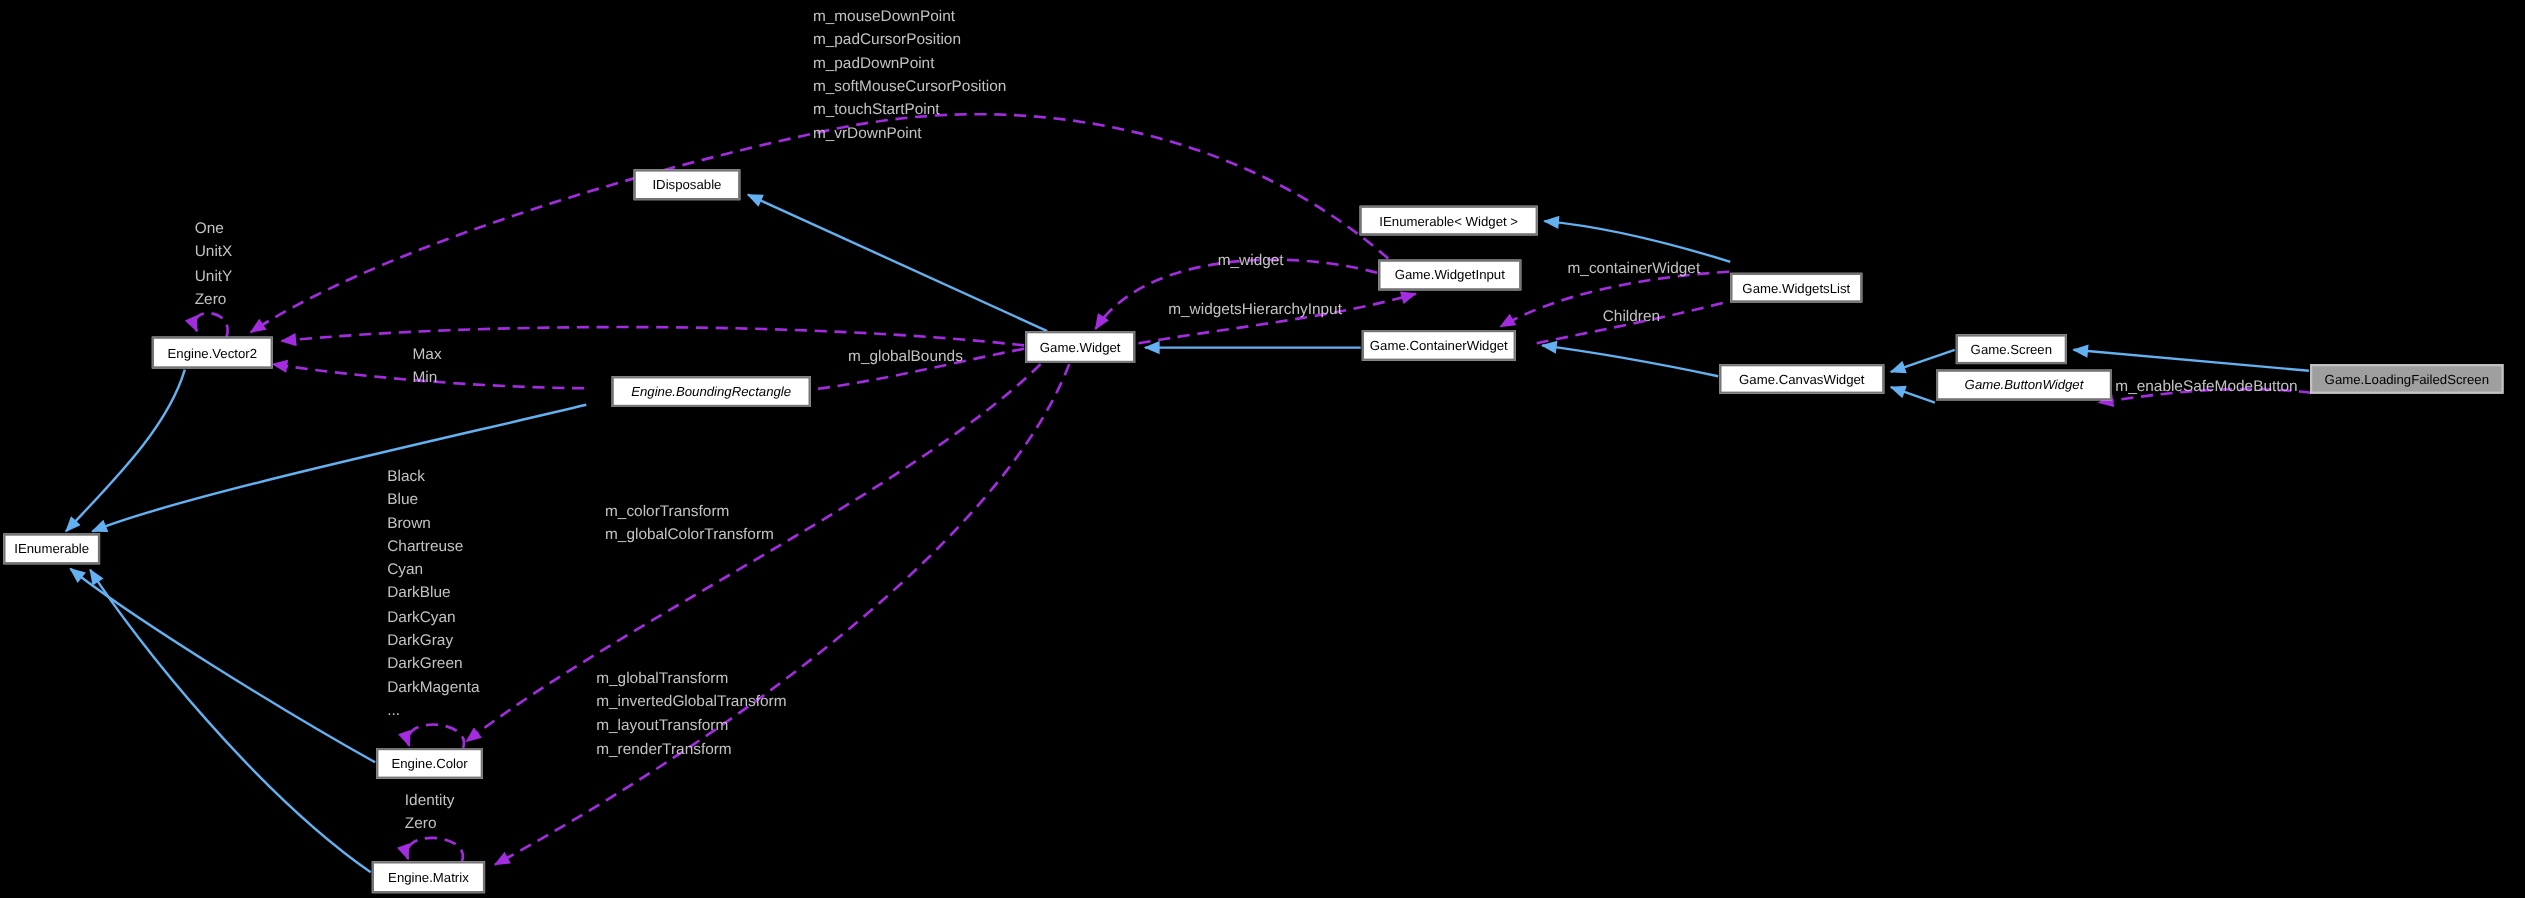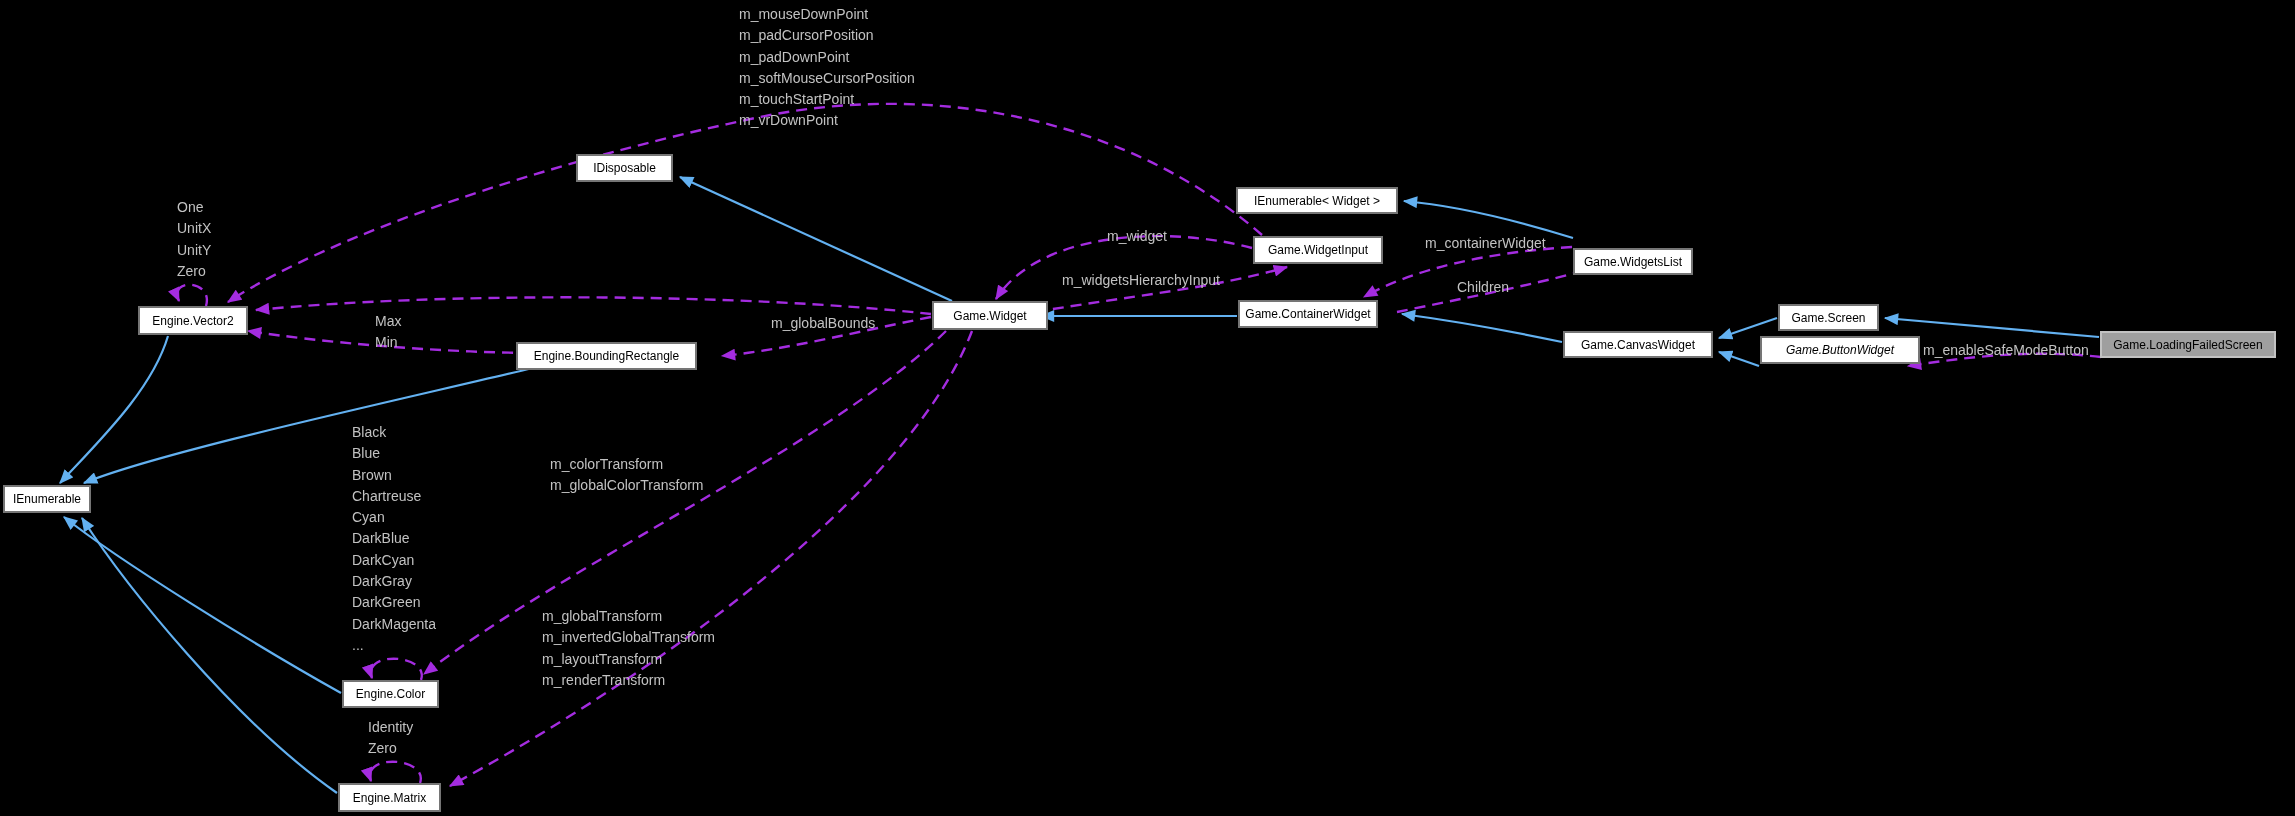--- a/index.html
+++ b/index.html
@@ -60,25 +60,25 @@
     <path class="edge-dashed" d="M 1397 312 C 1465 298 1550 282 1614 262" marker-end="url(#arr-dashed)"></path>
     <path class="edge-dashed" d="M 2101 357 C 2030 349 1968 357 1908 366" marker-end="url(#arr-dashed)"></path>
     <path class="edge-dashed" d="M 946 331 C 830 445 565 565 424 674" marker-end="url(#arr-dashed)"></path>
     <path class="edge-dashed" d="M 972 331 C 915 480 690 655 450 786" marker-end="url(#arr-dashed)"></path>
     <path class="edge-dashed" d="M 421 680 C 430 654 362 650 372 678" marker-end="url(#arr-dashed)"></path>
     <path class="edge-dashed" d="M 420 783 C 429 757 361 753 371 781" marker-end="url(#arr-dashed)"></path>
   </svg>
 
   <div class="node" style="left:576px;top:154px;width:97px;height:28px;">IDisposable</div>
   <div class="node" style="left:138px;top:306px;width:110px;height:29px;">Engine.Vector2</div>
-  <div class="node" style="left:516px;top:342px;width:181px;height:28px;">Engine.BoundingRectangle</div>
+  <div class="node" style="left:556px;top:342px;width:181px;height:28px;font-style:italic;">Engine.BoundingRectangle</div>
   <div class="node" style="left:3px;top:485px;width:88px;height:28px;">IEnumerable</div>
   <div class="node" style="left:342px;top:680px;width:97px;height:28px;">Engine.Color</div>
   <div class="node" style="left:338px;top:783px;width:103px;height:29px;">Engine.Matrix</div>
-  <div class="node" style="left:932px;top:301px;width:116px;height:29px;">Game.Widget</div>
+  <div class="node" style="left:932px;top:301px;width:100px;height:29px;">Game.Widget</div>
   <div class="node" style="left:1253px;top:236px;width:130px;height:28px;">Game.WidgetInput</div>
   <div class="node" style="left:1236px;top:187px;width:162px;height:27px;">IEnumerable&lt; Widget &gt;</div>
   <div class="node" style="left:1573px;top:248px;width:120px;height:27px;">Game.WidgetsList</div>
   <div class="node" style="left:1238px;top:300px;width:140px;height:28px;">Game.ContainerWidget</div>
   <div class="node" style="left:1563px;top:331px;width:150px;height:27px;">Game.CanvasWidget</div>
   <div class="node" style="left:1778px;top:304px;width:101px;height:27px;">Game.Screen</div>
   <div class="node" style="left:1760px;top:336px;width:160px;height:28px;font-style:italic;">Game.ButtonWidget</div>
   <div class="node highlight" style="left:2100px;top:331px;width:176px;height:27px;">Game.LoadingFailedScreen</div>
 
   <div class="elabel" style="left:739px;top:4px;">

